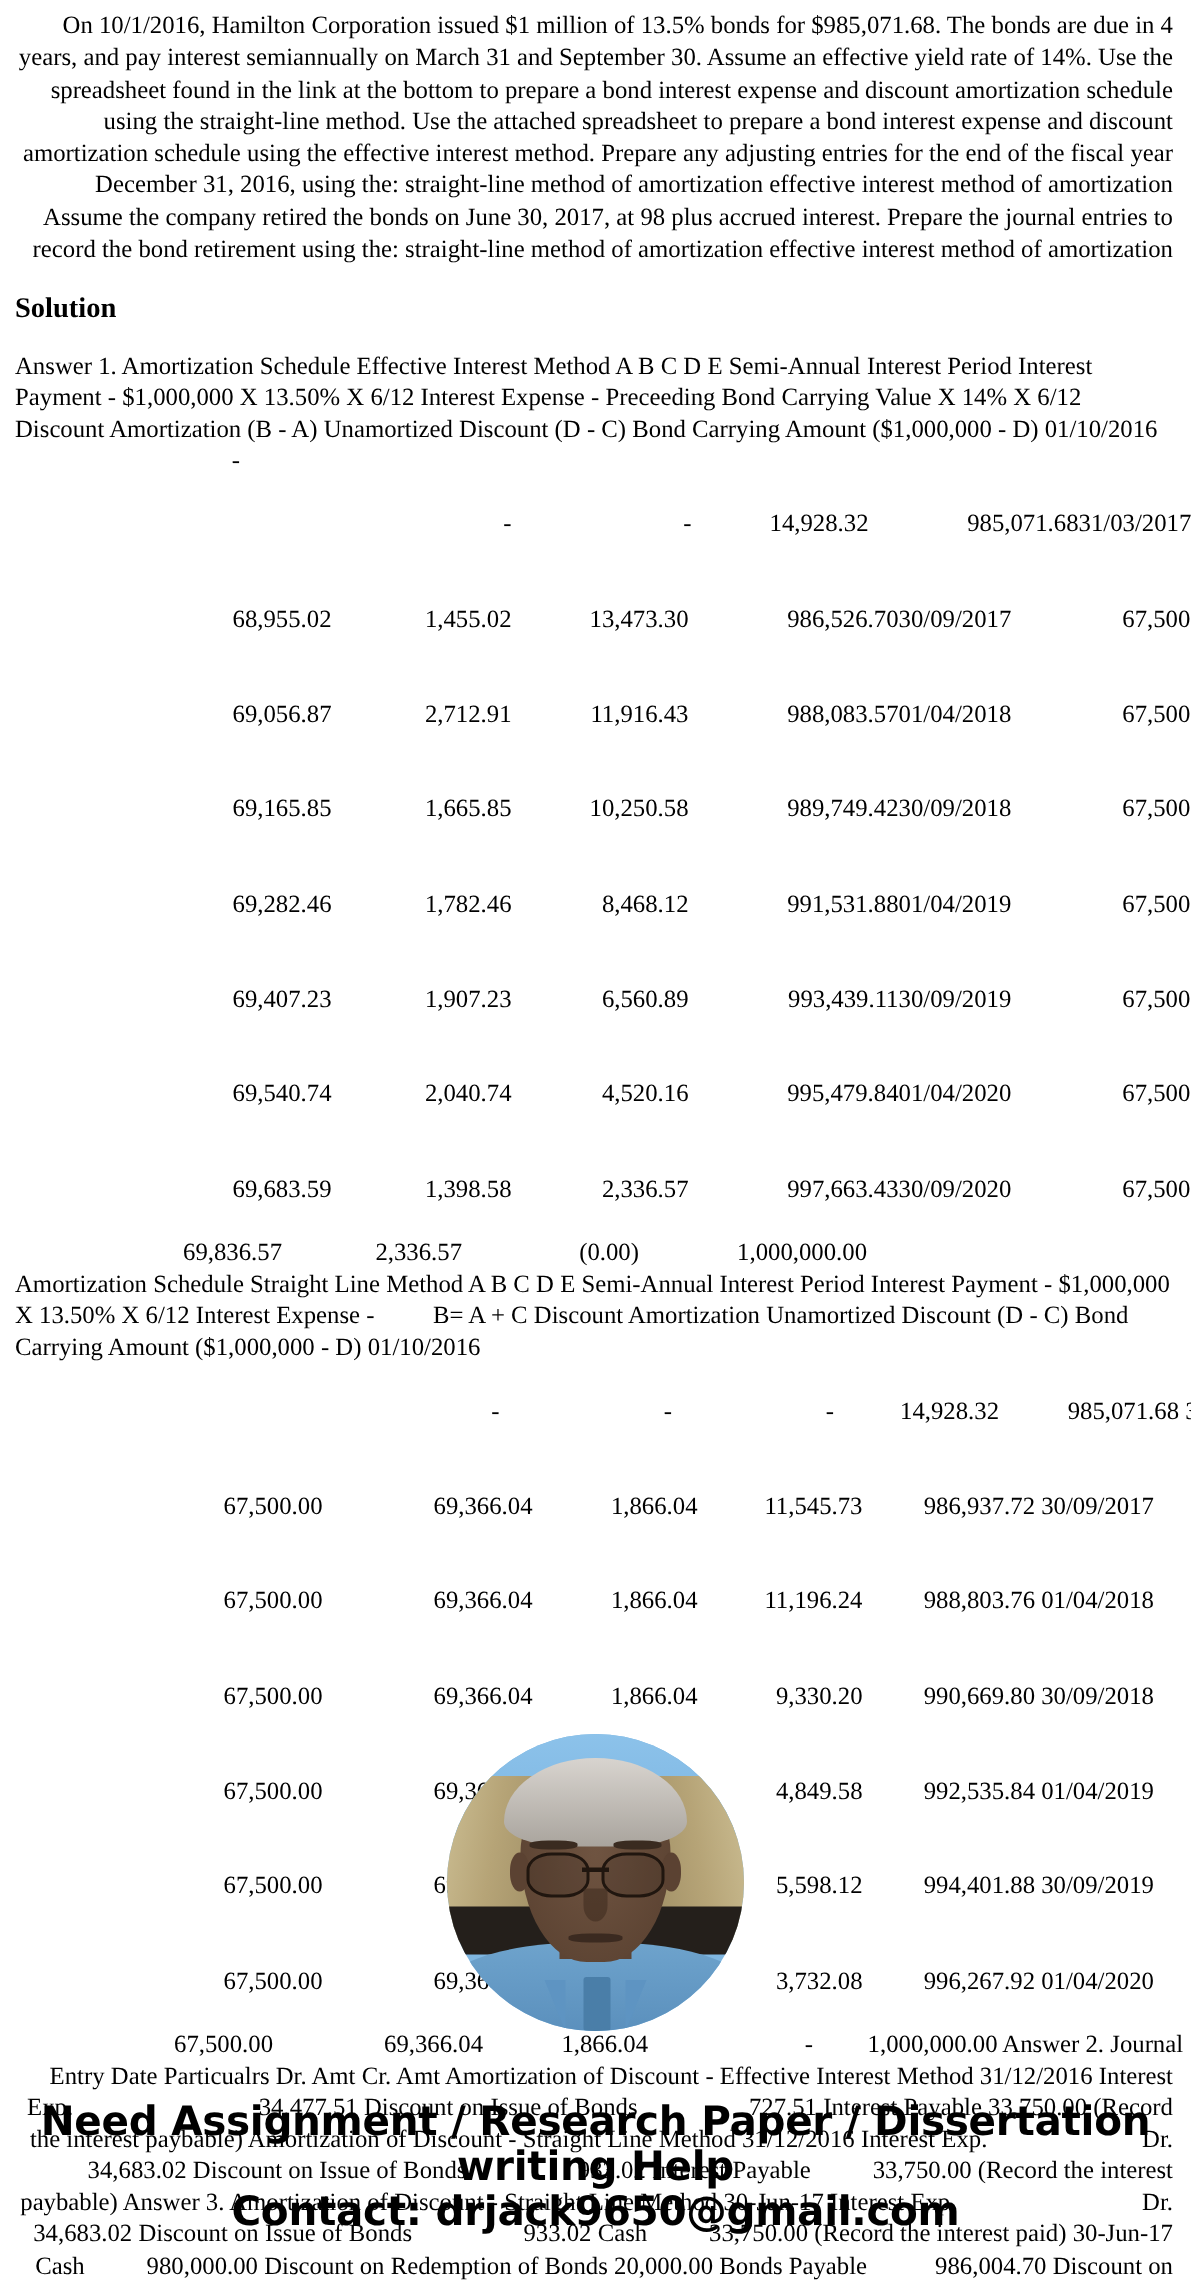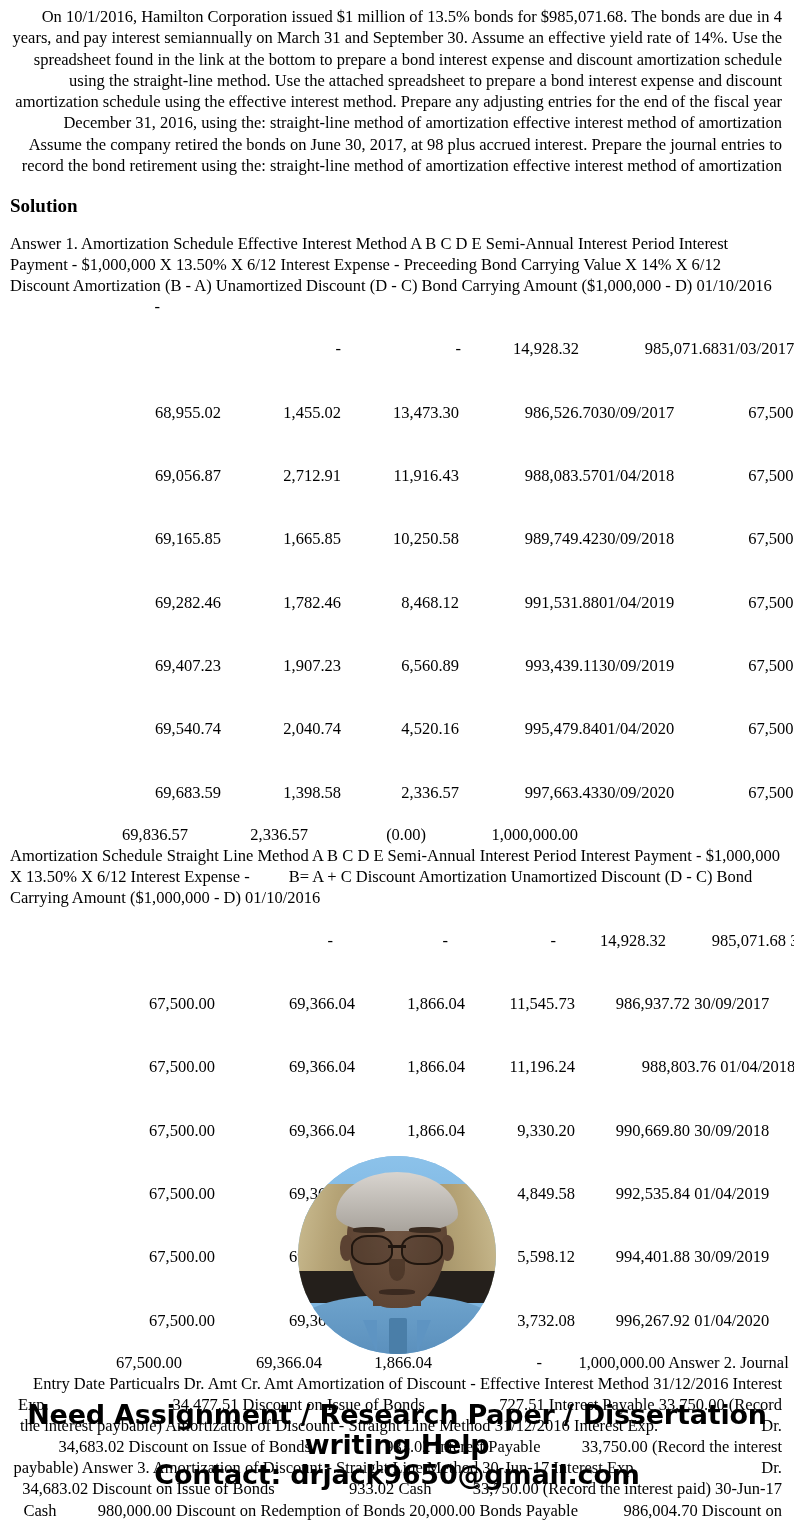--- a/index.html
+++ b/index.html
@@ -255,21 +255,21 @@
 
     
     <div>
       <span class="sched-row">
         <span class="col" style="width:290px;">-</span><span class="col" style="width:115px;">-</span><span class="col" style="width:108px;">-</span><span class="col" style="width:110px;">14,928.32</span><span class="col" style="width:120px;">985,071.68</span> <span>31/03/2017</span>
       </span>
       <span class="sched-row">
         <span class="col" style="width:172px;">67,500.00</span><span class="col" style="width:140px;">69,366.04</span><span class="col" style="width:110px;">1,866.04</span><span class="col" style="width:110px;">11,545.73</span><span class="col" style="width:115px;">986,937.72</span> <span>30/09/2017</span>
       </span>
       <span class="sched-row">
-        <span class="col" style="width:172px;">67,500.00</span><span class="col" style="width:140px;">69,366.04</span><span class="col" style="width:110px;">1,866.04</span><span class="col" style="width:110px;">11,196.24</span><span class="col" style="width:115px;padding-left:26px;">988,803.76</span> <span>01/04/2018</span>
+        <span class="col" style="width:172px;">67,500.00</span><span class="col" style="width:140px;">69,366.04</span><span class="col" style="width:110px;">1,866.04</span><span class="col" style="width:110px;">11,196.24</span><span class="col" style="width:115px;">988,803.76</span> <span>01/04/2018</span>
       </span>
       <span class="sched-row">
         <span class="col" style="width:172px;">67,500.00</span><span class="col" style="width:140px;">69,366.04</span><span class="col" style="width:110px;">1,866.04</span><span class="col" style="width:110px;">9,330.20</span><span class="col" style="width:115px;">990,669.80</span> <span>30/09/2018</span>
       </span>
       <span class="sched-row">
         <span class="col" style="width:172px;">67,500.00</span><span class="col" style="width:140px;">69,366.04</span><span class="col" style="width:110px;">1,866.04</span><span class="col" style="width:110px;">4,849.58</span><span class="col" style="width:115px;">992,535.84</span> <span>01/04/2019</span>
       </span>
       <span class="sched-row">
         <span class="col" style="width:172px;">67,500.00</span><span class="col" style="width:140px;">69,366.04</span><span class="col" style="width:110px;">1,866.04</span><span class="col" style="width:110px;">5,598.12</span><span class="col" style="width:115px;">994,401.88</span> <span>30/09/2019</span>
       </span>

